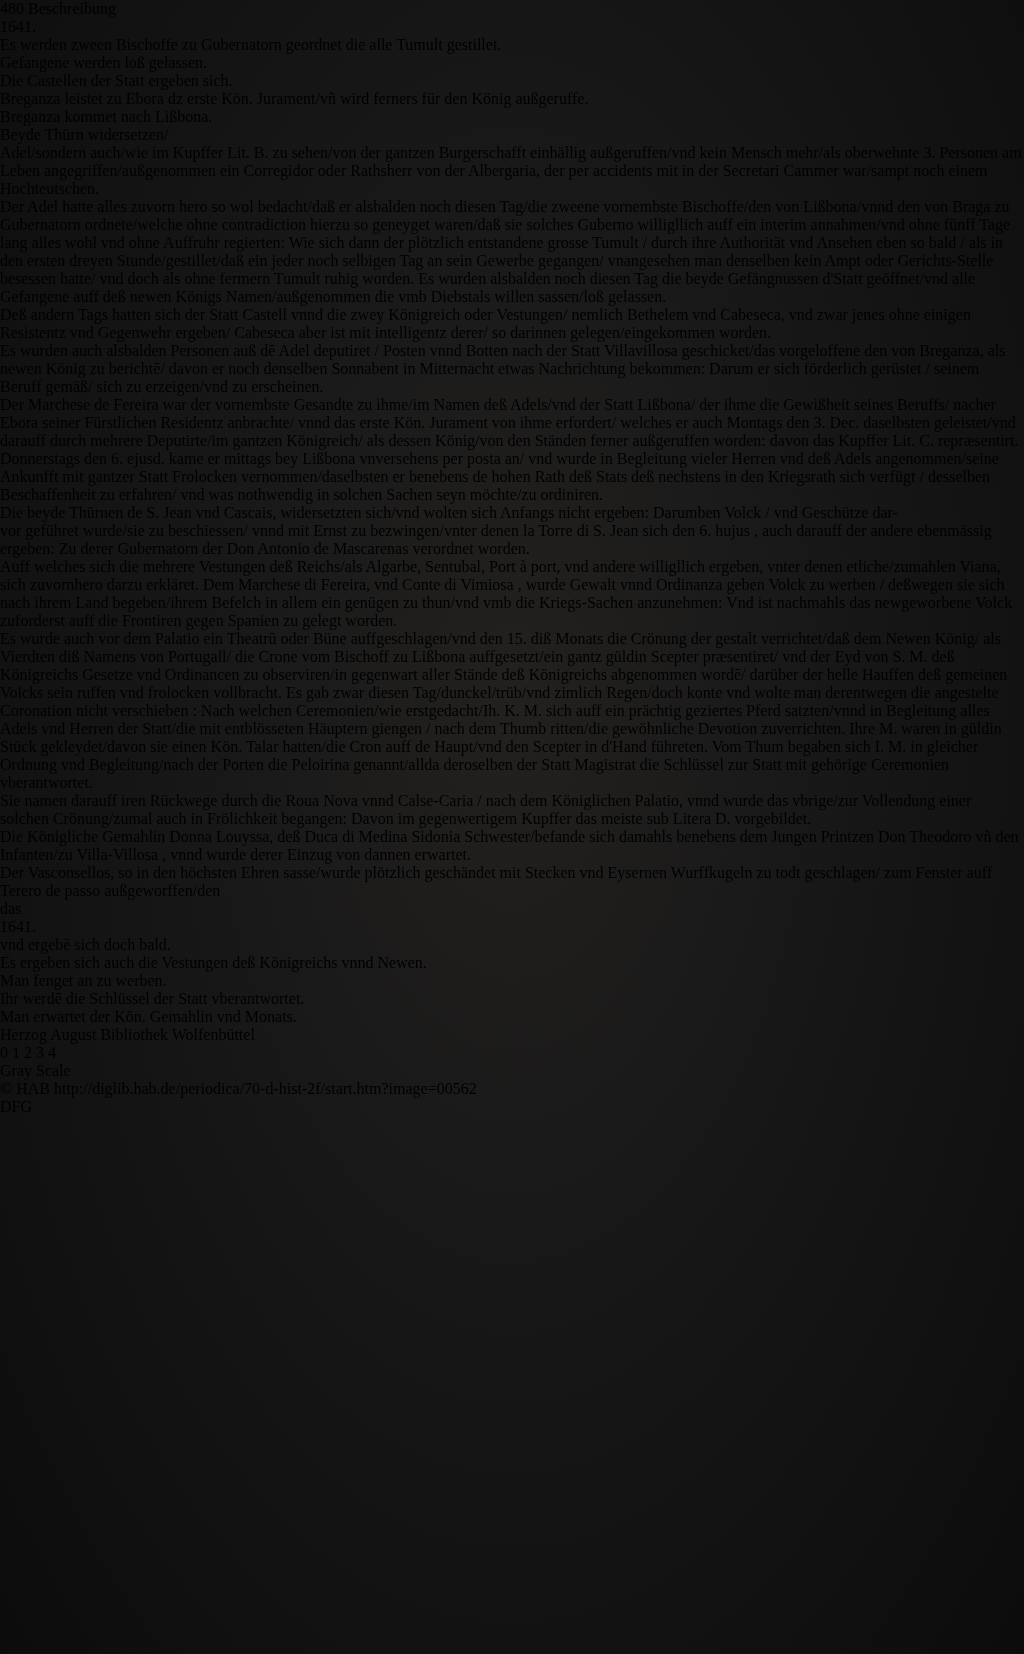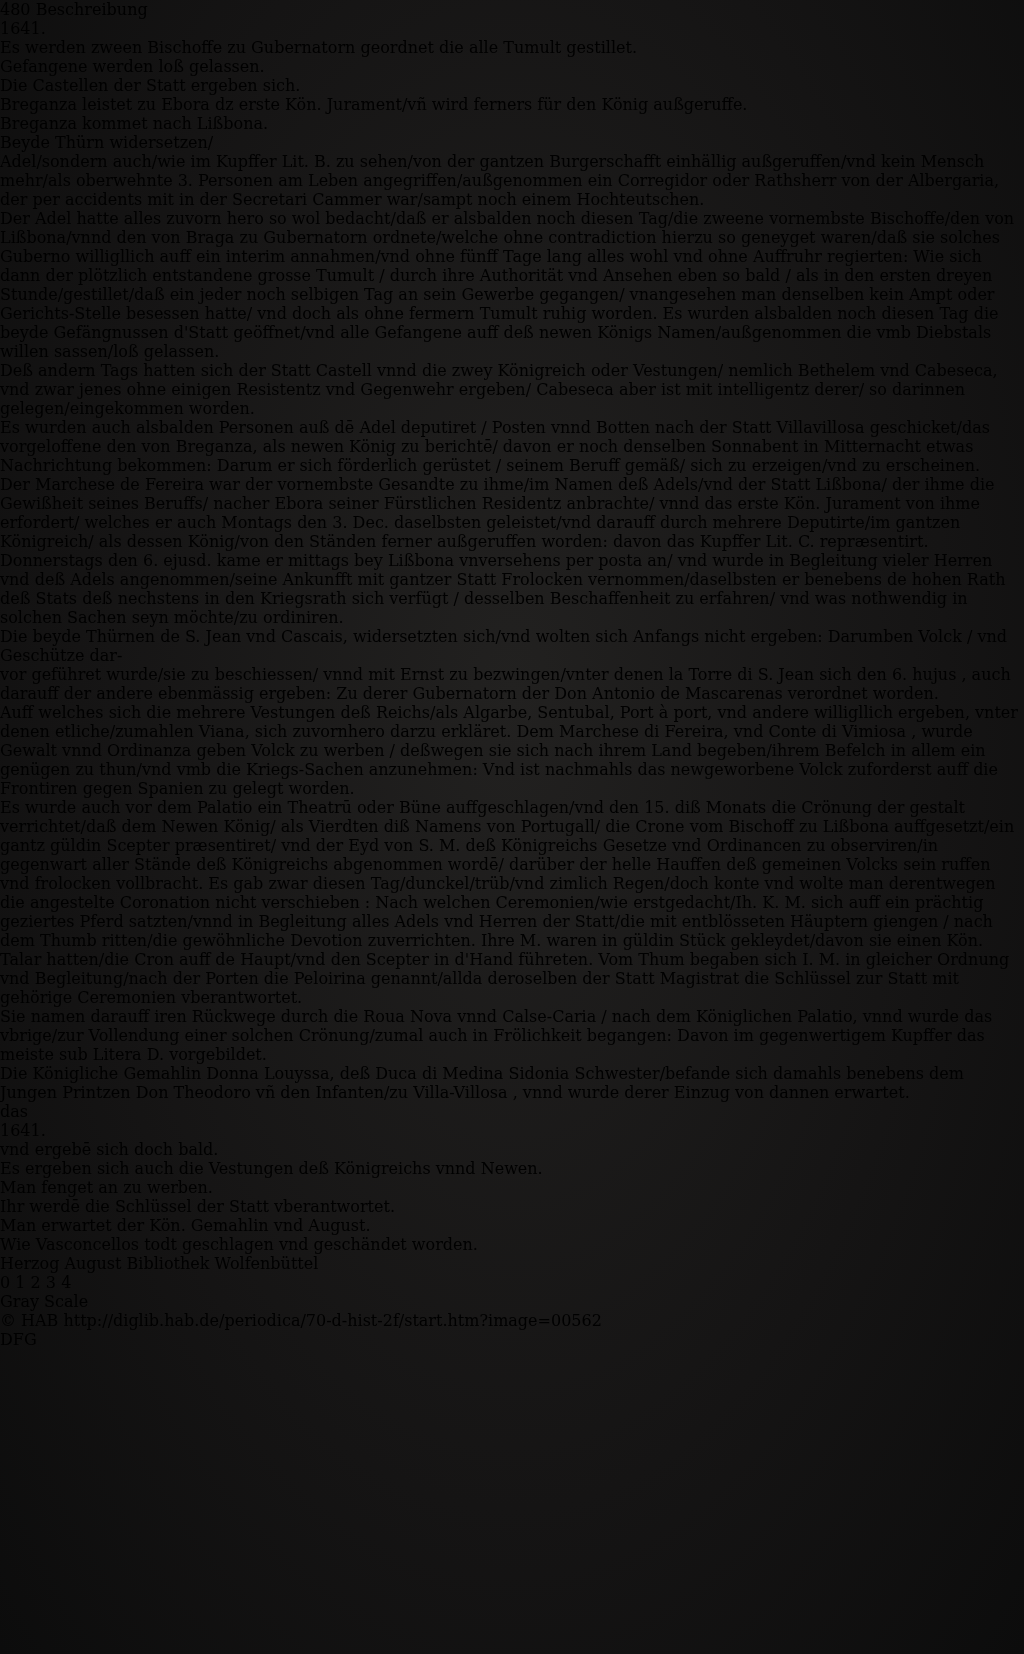--- a/index.html
+++ b/index.html
@@ -4,21 +4,21 @@
 <style>
   * { margin:0; padding:0; box-sizing:border-box; }
   html,body { width:1024px; height:1654px; }
   body {
     position:relative;
     background:#101010;
     font-family:"DejaVu Serif", serif;
     overflow:hidden;
   }
   .stage { position:absolute; inset:0;
-    background: radial-gradient(ellipse at 50% 42%, #222120 0%, #151414 60%, #0c0c0c 100%); }
+    background: radial-gradient(ellipse at 50% 42%, #222120 0%, #151414 60%, #0c0c0c 100%); font-family: Liberation Serif, serif; }
 
   
   .next-page-edge {
     position:absolute; left:932px; top:54px; width:84px; height:1268px;
     background: linear-gradient(90deg, #a99d83 0%, #c9bfa6 30%, #cdc3aa 70%, #8d english: none;
     background: linear-gradient(90deg, #a99d83 0%, #c9bfa6 30%, #cdc3aa 70%, #8d8269 100%);
     transform: rotate(-0.6deg);
     box-shadow: -4px 0 10px rgba(0,0,0,.45);
   }
   .next-page-edge::after{
@@ -187,31 +187,31 @@
             <p class="indent">Der Marchese de Fereira war der vornembste Gesandte zu ihme/im Namen deß Adels/vnd der Statt Lißbona/ der ihme die Gewißheit seines Beruffs/ nacher Ebora seiner Fürstlichen Residentz anbrachte/ vnnd das erste Kön. Jurament von ihme erfordert/ welches er auch Montags den 3. Dec. daselbsten geleistet/vnd darauff durch mehrere Deputirte/im gantzen Königreich/ als dessen König/von den Ständen ferner außgeruffen worden: davon das Kupffer Lit. C. repræsentirt. Donnerstags den 6. ejusd. kame er mittags bey Lißbona vnversehens per posta an/ vnd wurde in Begleitung vieler Herren vnd deß Adels angenommen/seine Ankunfft mit gantzer Statt Frolocken vernommen/daselbsten er benebens de hohen Rath deß Stats deß nechstens in den Kriegsrath sich verfügt / desselben Beschaffenheit zu erfahren/ vnd was nothwendig in solchen Sachen seyn möchte/zu ordiniren.</p>
             <p class="indent">Die beyde Thürnen de S. Jean vnd Cascais, widersetzten sich/vnd wolten sich Anfangs nicht ergeben: Darumben Volck / vnd Geschütze dar-</p>
           </div>
 
           <div class="text-col col-b">
             <p>vor geführet wurde/sie zu beschiessen/ vnnd mit Ernst zu bezwingen/vnter denen la Torre di S. Jean sich den 6. hujus , auch darauff der andere ebenmässig ergeben: Zu derer Gubernatorn der Don Antonio de Mascarenas verordnet worden.</p>
             <p class="indent">Auff welches sich die mehrere Vestungen deß Reichs/als Algarbe, Sentubal, Port à port, vnd andere willigllich ergeben, vnter denen etliche/zumahlen Viana, sich zuvornhero darzu erkläret. Dem Marchese di Fereira, vnd Conte di Vimiosa , wurde Gewalt vnnd Ordinanza geben Volck zu werben / deßwegen sie sich nach ihrem Land begeben/ihrem Befelch in allem ein genügen zu thun/vnd vmb die Kriegs-Sachen anzunehmen: Vnd ist nachmahls das newgeworbene Volck zuforderst auff die Frontiren gegen Spanien zu gelegt worden.</p>
             <p class="indent">Es wurde auch vor dem Palatio ein Theatrū oder Büne auffgeschlagen/vnd den 15. diß Monats die Crönung der gestalt verrichtet/daß dem Newen König/ als Vierdten diß Namens von Portugall/ die Crone vom Bischoff zu Lißbona auffgesetzt/ein gantz güldin Scepter præsentiret/ vnd der Eyd von S. M. deß Königreichs Gesetze vnd Ordinancen zu observiren/in gegenwart aller Stände deß Königreichs abgenommen wordē/ darüber der helle Hauffen deß gemeinen Volcks sein ruffen vnd frolocken vollbracht. Es gab zwar diesen Tag/dunckel/trüb/vnd zimlich Regen/doch konte vnd wolte man derentwegen die angestelte Coronation nicht verschieben : Nach welchen Ceremonien/wie erstgedacht/Ih. K. M. sich auff ein prächtig geziertes Pferd satzten/vnnd in Begleitung alles Adels vnd Herren der Statt/die mit entblösseten Häuptern giengen / nach dem Thumb ritten/die gewöhnliche Devotion zuverrichten. Ihre M. waren in güldin Stück gekleydet/davon sie einen Kön. Talar hatten/die Cron auff de Haupt/vnd den Scepter in d'Hand führeten. Vom Thum begaben sich I. M. in gleicher Ordnung vnd Begleitung/nach der Porten die Peloirina genannt/allda deroselben der Statt Magistrat die Schlüssel zur Statt mit gehörige Ceremonien vberantwortet.</p>
             <p class="indent">Sie namen darauff iren Rückwege durch die Roua Nova vnnd Calse-Caria / nach dem Königlichen Palatio, vnnd wurde das vbrige/zur Vollendung einer solchen Crönung/zumal auch in Frölichkeit begangen: Davon im gegenwertigem Kupffer das meiste sub Litera D. vorgebildet.</p>
             <p class="indent">Die Königliche Gemahlin Donna Louyssa, deß Duca di Medina Sidonia Schwester/befande sich damahls benebens dem Jungen Printzen Don Theodoro vñ den Infanten/zu Villa-Villosa , vnnd wurde derer Einzug von dannen erwartet.</p>
+            <p class="indent">Der Vasconsellos, so in den höchsten Ehren sasse/wurde plötzlich geschändet mit Stecken vnd Eysernen Wurffkugeln zu todt geschlagen/ zum Fenster auff Terero de passo außgeworffen/den</p>
             <div class="catchword">das</div>
           </div>
 
           <div class="margin-col margin-right">
             <div class="note year rmy">1641.</div>
             <div class="note rm1">vnd ergebē sich doch bald.</div>
             <div class="note rm2">Es ergeben sich auch die Vestungen deß Königreichs vnnd Newen.</div>
             <div class="note rm3">Man fenget an zu werben.</div>
             <div class="note rm5">Ihr werdē die Schlüssel der Statt vberantwortet.</div>
-            <div class="note rm6">Man erwartet der Kön. Gemahlin vnd August.</div>
-            <div class="note rm7">Wie Vasconcellos todt geschlagen vnd geschändet worden.</div>
+            <div class="note rm6">Man erwartet der Kön. Gemahlin vnd Monats.</div>
           </div>
 
         </div>
       </div>
     </div>
   </div>
 
   <div class="target-card">
     <div class="lib-name">Herzog August Bibliothek Wolfenbüttel</div>
     <div class="ruler"></div>

